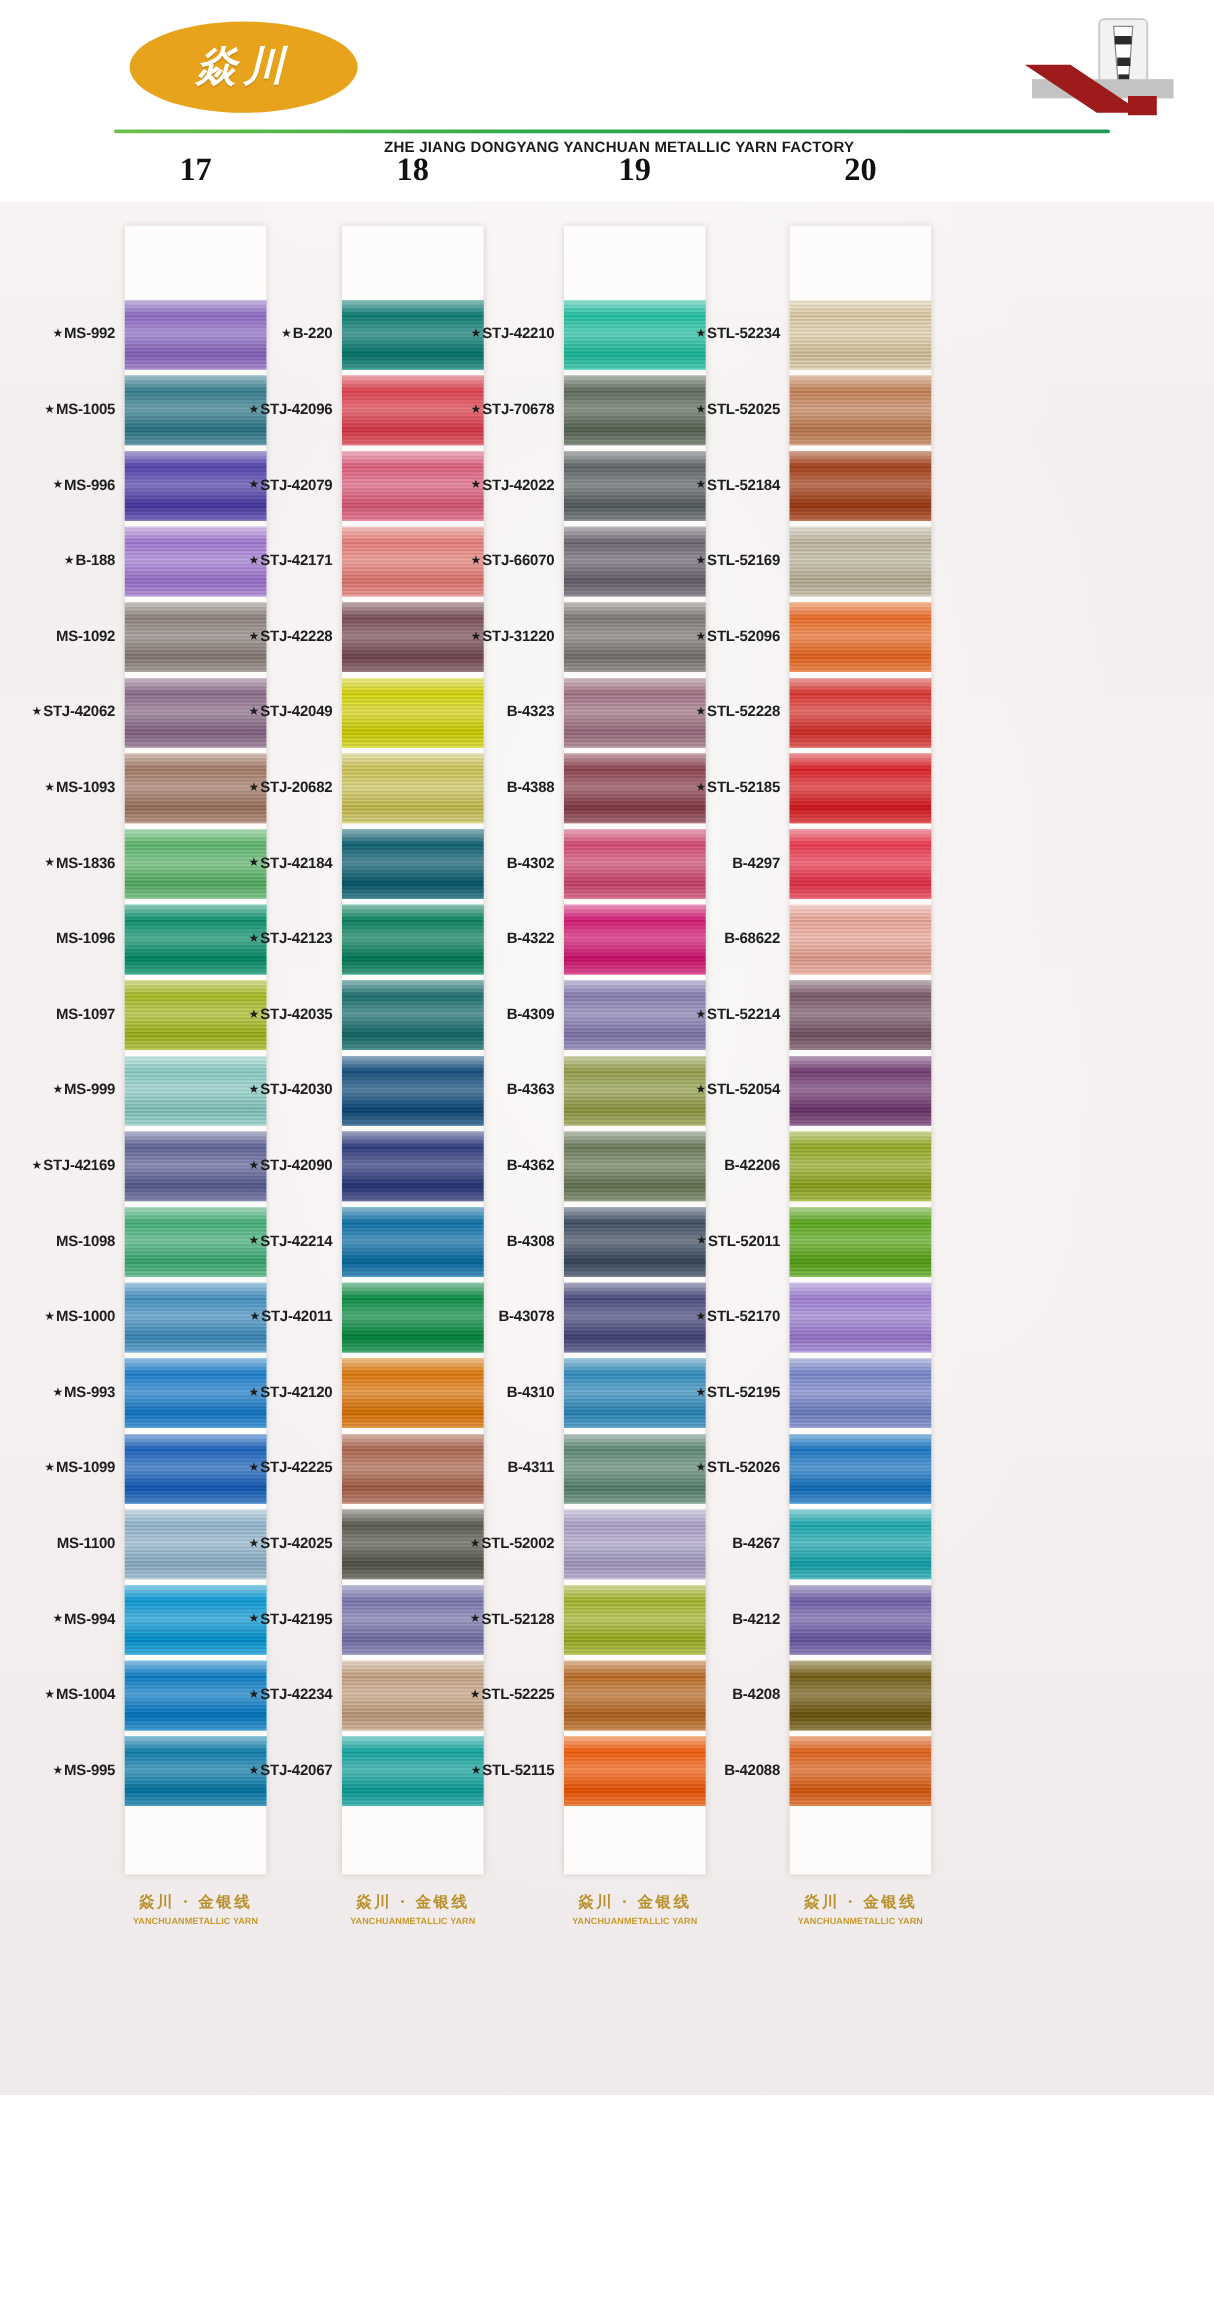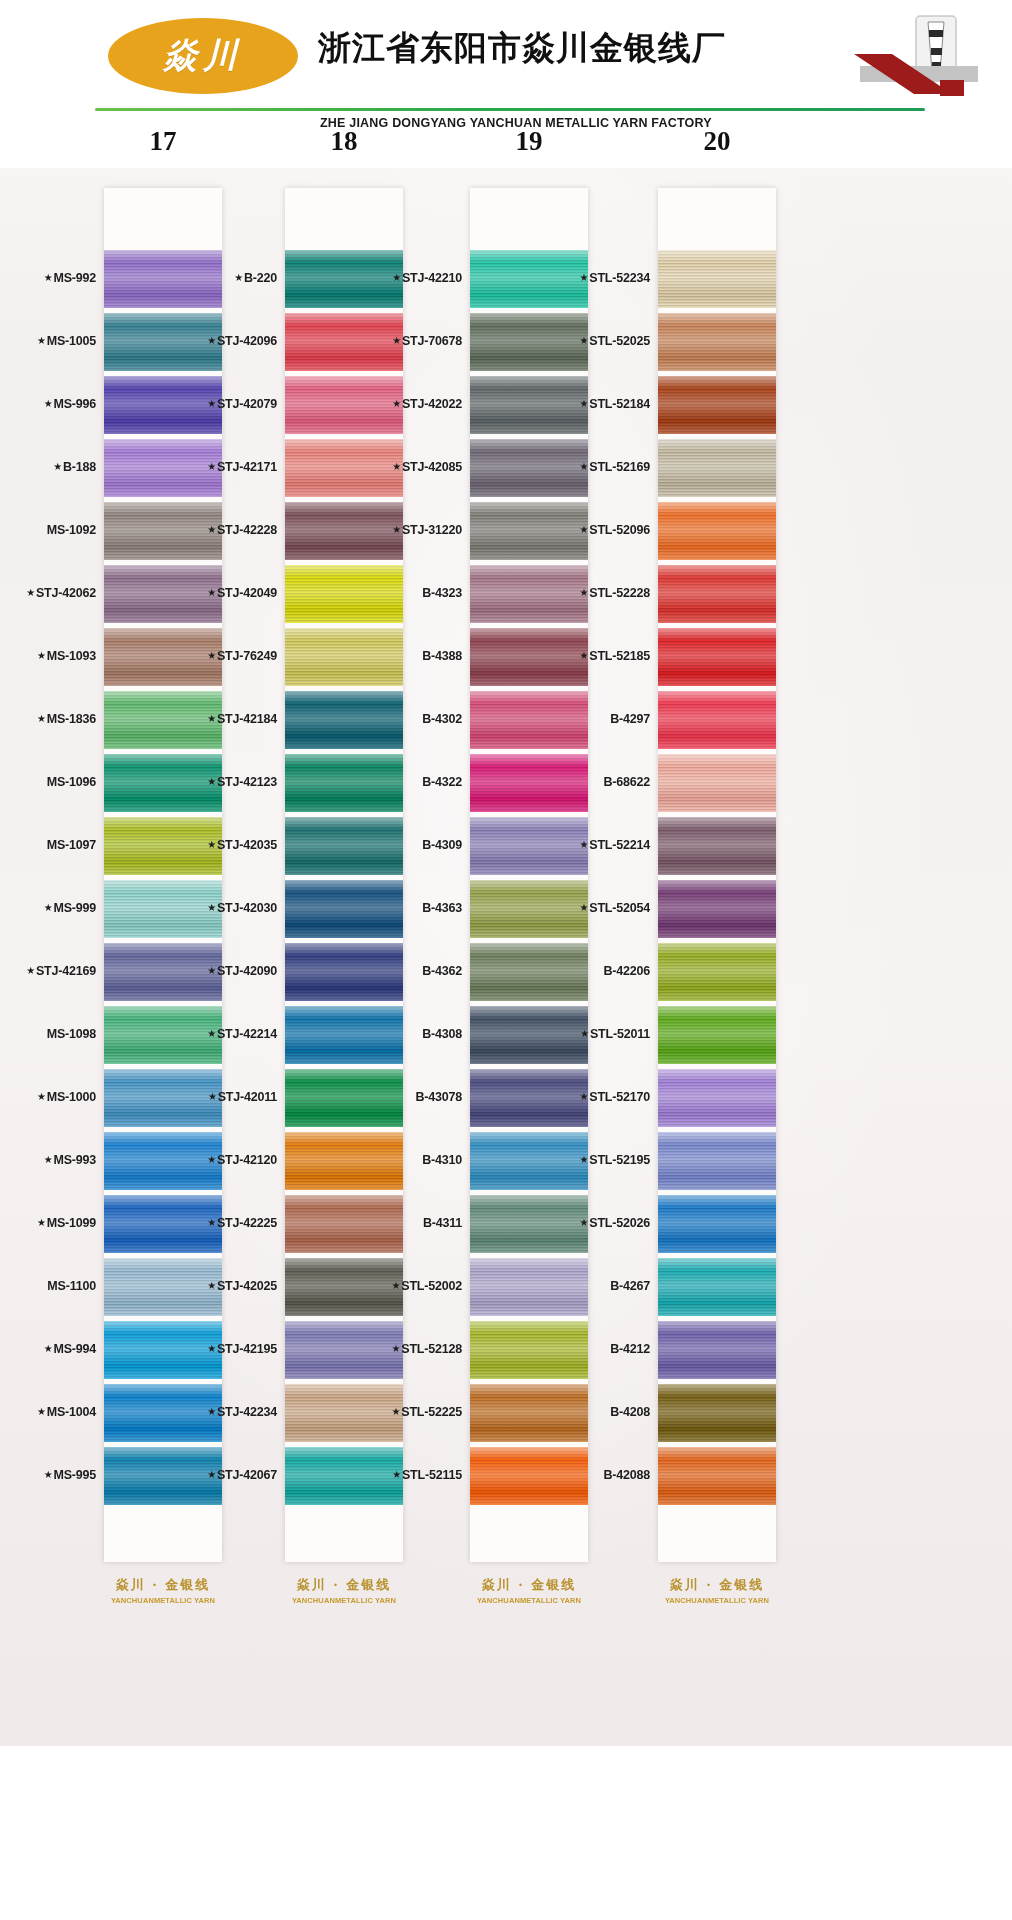--- a/index.html
+++ b/index.html
@@ -131,21 +131,20 @@
 </style>
 </head>
 <body>
 
 <div class="header">
 
   <div class="logo-oval">
     <span class="logo-text">焱川</span>
   </div>
 
-  <div class="company-cn">浙江省东阳市焱川金银线厂</div>
   <div class="company-en">ZHE JIANG DONGYANG YANCHUAN METALLIC YARN FACTORY</div>
 
   <div class="spool-mark">
     <svg width="140" height="90" viewBox="0 0 140 90">
       <rect x="76" y="2" width="40" height="62" rx="4" fill="#f2f2f2" stroke="#c9c9c9" stroke-width="1.5"></rect>
       <path d="M88 8 L104 8 L100 58 L92 58 Z" fill="#ffffff" stroke="#888" stroke-width="1"></path>
       <rect x="89" y="16" width="14" height="7" fill="#2b2b2b"></rect>
       <rect x="91" y="34" width="11" height="7" fill="#2b2b2b"></rect>
       <rect x="92" y="48" width="9" height="5" fill="#2b2b2b"></rect>
       <rect x="20" y="52" width="118" height="16" fill="#c3c3c3"></rect>
@@ -303,21 +302,21 @@
           <div class="label right" style="left: -112px; width: 104px; top: 335px;"><span class="star">★</span><span>STJ-42228</span></div>
           <div class="swatch" style="top: 377px; height: 58px; background: rgb(226, 226, 28);">
             <div class="threads" style="background-image: repeating-linear-gradient(rgb(252, 252, 54) 0px, rgb(252, 252, 54) 1px, rgb(204, 204, 6) 1px, rgb(204, 204, 6) 2px, rgb(232, 232, 34) 2px, rgb(232, 232, 34) 3px);"></div>
             <div class="sheen"></div>
           </div>
           <div class="label right" style="left: -112px; width: 104px; top: 398px;"><span class="star">★</span><span>STJ-42049</span></div>
           <div class="swatch" style="top: 440px; height: 58px; background: rgb(221, 216, 138);">
             <div class="threads" style="background-image: repeating-linear-gradient(rgb(247, 242, 164) 0px, rgb(247, 242, 164) 1px, rgb(199, 194, 116) 1px, rgb(199, 194, 116) 2px, rgb(227, 222, 144) 2px, rgb(227, 222, 144) 3px);"></div>
             <div class="sheen"></div>
           </div>
-          <div class="label right" style="left: -112px; width: 104px; top: 461px;"><span class="star">★</span><span>STJ-76249</span></div>
+          <div class="label right" style="left: -112px; width: 104px; top: 461px;"><span class="star">★</span><span>STJ-20682</span></div>
           <div class="swatch" style="top: 503px; height: 58px; background: rgb(31, 143, 158);">
             <div class="threads" style="background-image: repeating-linear-gradient(rgb(57, 169, 184) 0px, rgb(57, 169, 184) 1px, rgb(9, 121, 136) 1px, rgb(9, 121, 136) 2px, rgb(37, 149, 164) 2px, rgb(37, 149, 164) 3px);"></div>
             <div class="sheen"></div>
           </div>
           <div class="label right" style="left: -112px; width: 104px; top: 524px;"><span class="star">★</span><span>STJ-42184</span></div>
           <div class="swatch" style="top: 566px; height: 58px; background: rgb(14, 171, 142);">
             <div class="threads" style="background-image: repeating-linear-gradient(rgb(40, 197, 168) 0px, rgb(40, 197, 168) 1px, rgb(0, 149, 120) 1px, rgb(0, 149, 120) 2px, rgb(20, 177, 148) 2px, rgb(20, 177, 148) 3px);"></div>
             <div class="sheen"></div>
           </div>
           <div class="label right" style="left: -112px; width: 104px; top: 587px;"><span class="star">★</span><span>STJ-42123</span></div>
@@ -396,21 +395,21 @@
           <div class="label right" style="left: -112px; width: 104px; top: 146px;"><span class="star">★</span><span>STJ-70678</span></div>
           <div class="swatch" style="top: 188px; height: 58px; background: rgb(142, 148, 150);">
             <div class="threads" style="background-image: repeating-linear-gradient(rgb(168, 174, 176) 0px, rgb(168, 174, 176) 1px, rgb(120, 126, 128) 1px, rgb(120, 126, 128) 2px, rgb(148, 154, 156) 2px, rgb(148, 154, 156) 3px);"></div>
             <div class="sheen"></div>
           </div>
           <div class="label right" style="left: -112px; width: 104px; top: 209px;"><span class="star">★</span><span>STJ-42022</span></div>
           <div class="swatch" style="top: 251px; height: 58px; background: rgb(155, 149, 160);">
             <div class="threads" style="background-image: repeating-linear-gradient(rgb(181, 175, 186) 0px, rgb(181, 175, 186) 1px, rgb(133, 127, 138) 1px, rgb(133, 127, 138) 2px, rgb(161, 155, 166) 2px, rgb(161, 155, 166) 3px);"></div>
             <div class="sheen"></div>
           </div>
-          <div class="label right" style="left: -112px; width: 104px; top: 272px;"><span class="star">★</span><span>STJ-42085</span></div>
+          <div class="label right" style="left: -112px; width: 104px; top: 272px;"><span class="star">★</span><span>STJ-66070</span></div>
           <div class="swatch" style="top: 314px; height: 58px; background: rgb(169, 166, 162);">
             <div class="threads" style="background-image: repeating-linear-gradient(rgb(195, 192, 188) 0px, rgb(195, 192, 188) 1px, rgb(147, 144, 140) 1px, rgb(147, 144, 140) 2px, rgb(175, 172, 168) 2px, rgb(175, 172, 168) 3px);"></div>
             <div class="sheen"></div>
           </div>
           <div class="label right" style="left: -112px; width: 104px; top: 335px;"><span class="star">★</span><span>STJ-31220</span></div>
           <div class="swatch" style="top: 377px; height: 58px; background: rgb(194, 160, 174);">
             <div class="threads" style="background-image: repeating-linear-gradient(rgb(220, 186, 200) 0px, rgb(220, 186, 200) 1px, rgb(172, 138, 152) 1px, rgb(172, 138, 152) 2px, rgb(200, 166, 180) 2px, rgb(200, 166, 180) 3px);"></div>
             <div class="sheen"></div>
           </div>
           <div class="label right" style="left: -112px; width: 104px; top: 398px;">B-4323</div>

